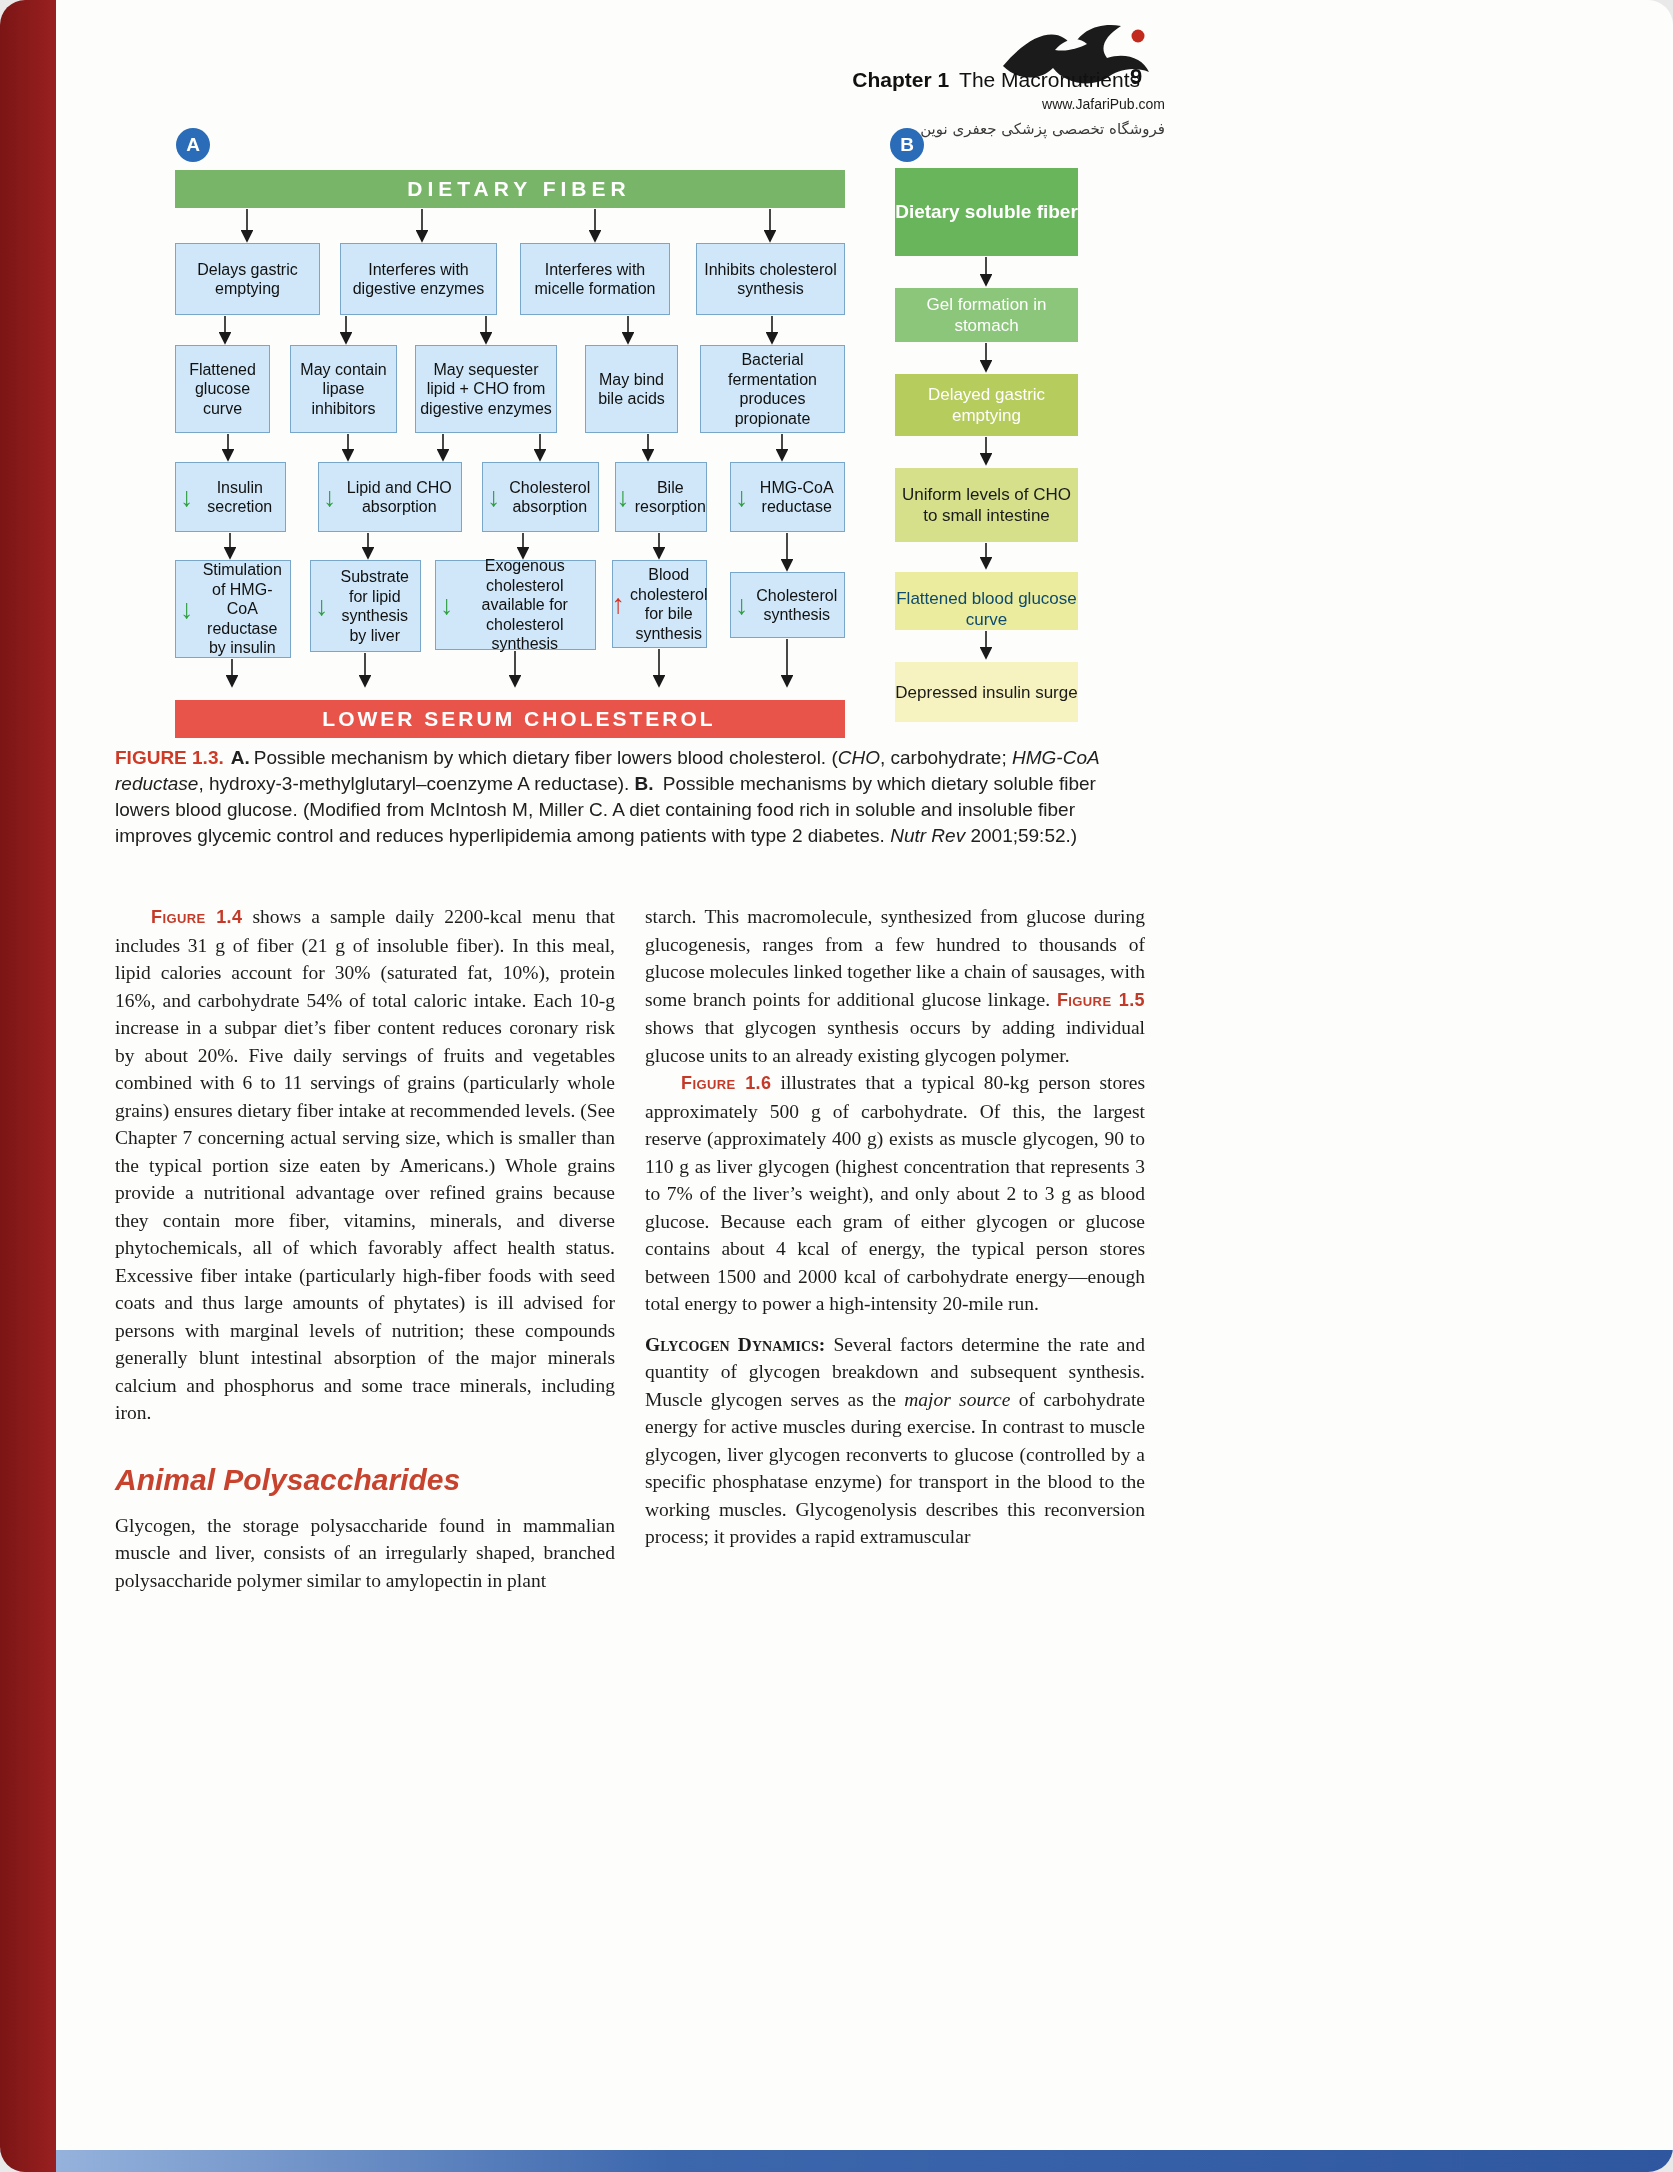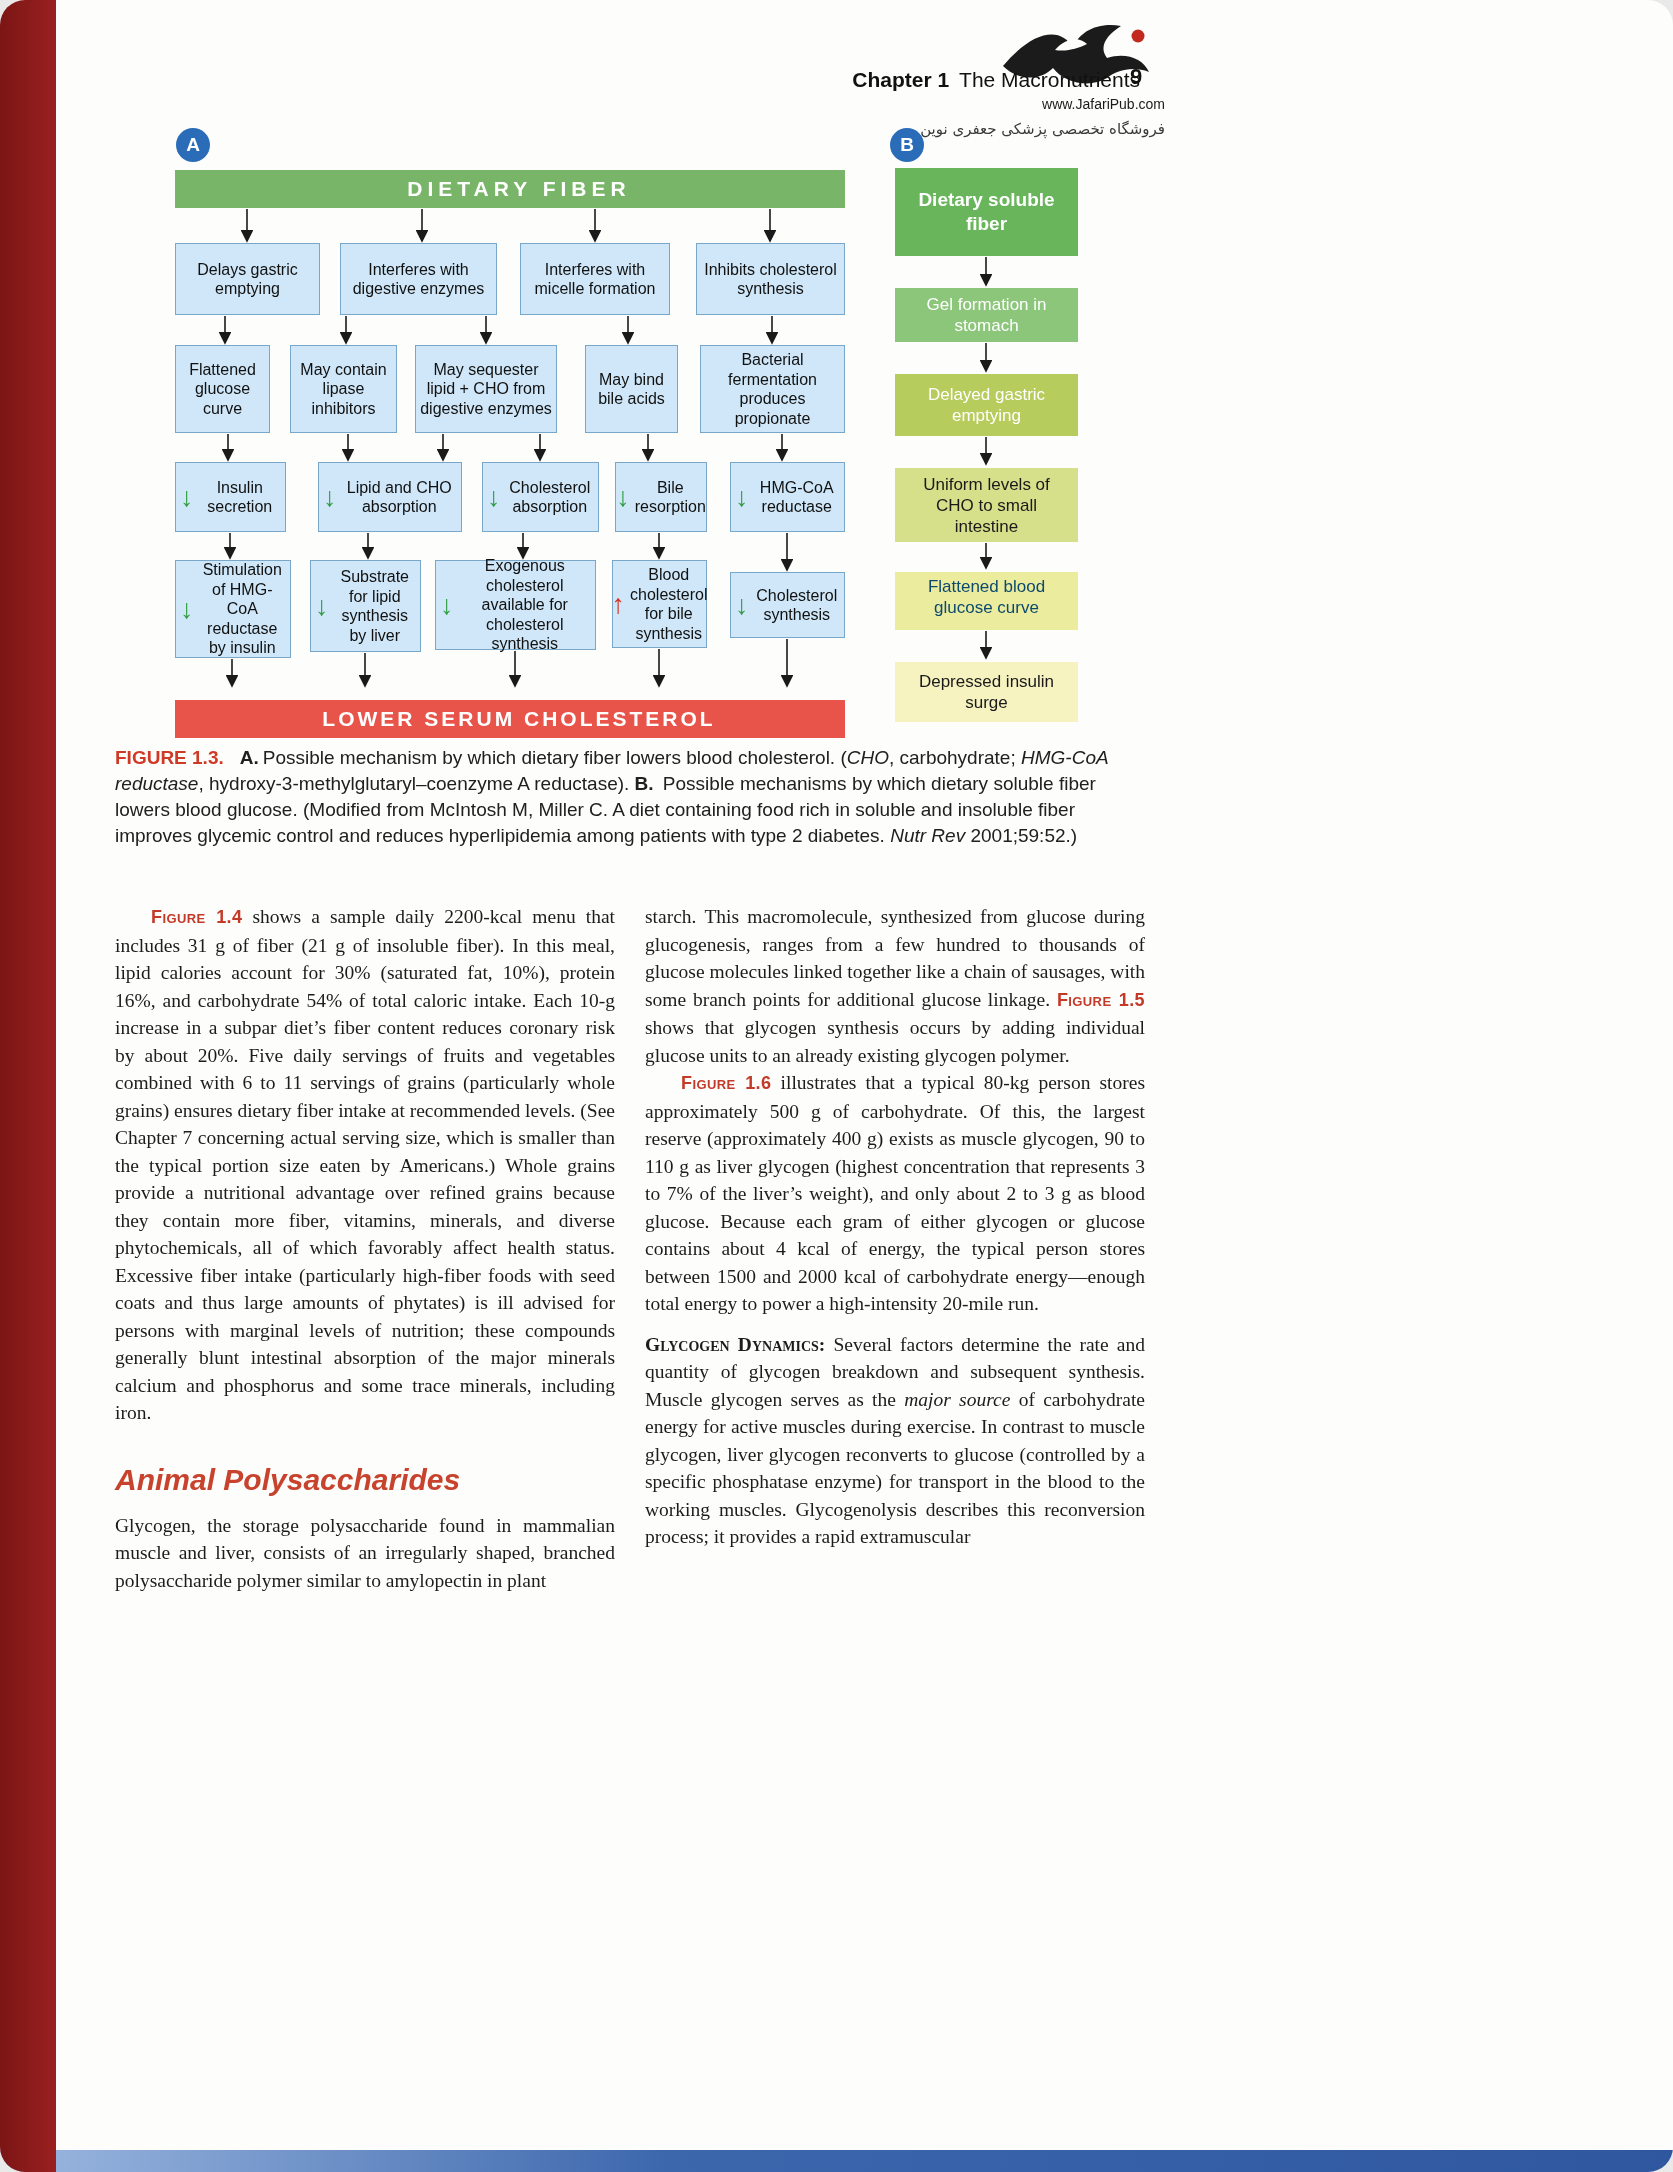--- a/index.html
+++ b/index.html
@@ -32,32 +32,32 @@
   .green-bar { background:#79b568; }
   .red-bar { background:#e9544a; letter-spacing:3px;margin-top:12px; }
   .fbox { position:absolute; background:#cfe7f8; border:1px solid #79a7c9; display:flex;
           align-items:center; justify-content:center; text-align:center; font-size:16px;
           line-height:19.5px; color:#111; padding:4px; }
   .ind { font-weight:bold; font-size:27px; line-height:1; margin-right:5px; flex:0 0 auto; }
   .ind.down { color:#2f9e41; }
   .ind.up { color:#d43425; }
   .fbox-text { flex:0 1 auto; }
   .bbox { position:absolute; left:895px; width:183px; display:flex; align-items:center;
-          justify-content:center; text-align:center; font-size:17px; line-height:21px; padding:12px; }
+          justify-content:center; text-align:center; font-size:17px; line-height:21px; padding:0; }
   .bb1 { background:#68b55b; color:#fff; font-weight:bold; font-size:19px; line-height:24px; }
   .bb2 { background:#8cc67b; color:#fff; }
   .bb3 { background:#b6cc5d; color:#fff; }
   .bb4 { background:#d6e08b; color:#1a1a1a; }
   .bb5 { background:#ecec9f; color:#0c4a6e;align-items:flex-end; }
   .bb6 { background:#f6f3c0; color:#1a1a1a; }
 
   
   .caption { position:absolute; left:115px; top:745px; width:1035px;
              font-size:19px; line-height:26px; color:#202020; }
-  .cap-label { color:#cf3a27; font-weight:bold; margin-right:16px; }
+  .cap-label { color:#cf3a27; font-weight:bold; margin-right:7px; }
   .cap-b { font-weight:bold; margin-right:4px; }
   .cap-i { font-style:italic; }
 
   
   .col { position:absolute; top:903px; width:500px; font-family:"Liberation Serif",serif;
          font-size:19.5px; line-height:27.5px; color:#1c1c1c; text-align:justify; }
   .col-left { left:115px; } .col-right { left:645px; }
   .bp { margin:0; }
   .bp.spaced { margin-top:13px; }
   .indent { text-indent:36px; }

